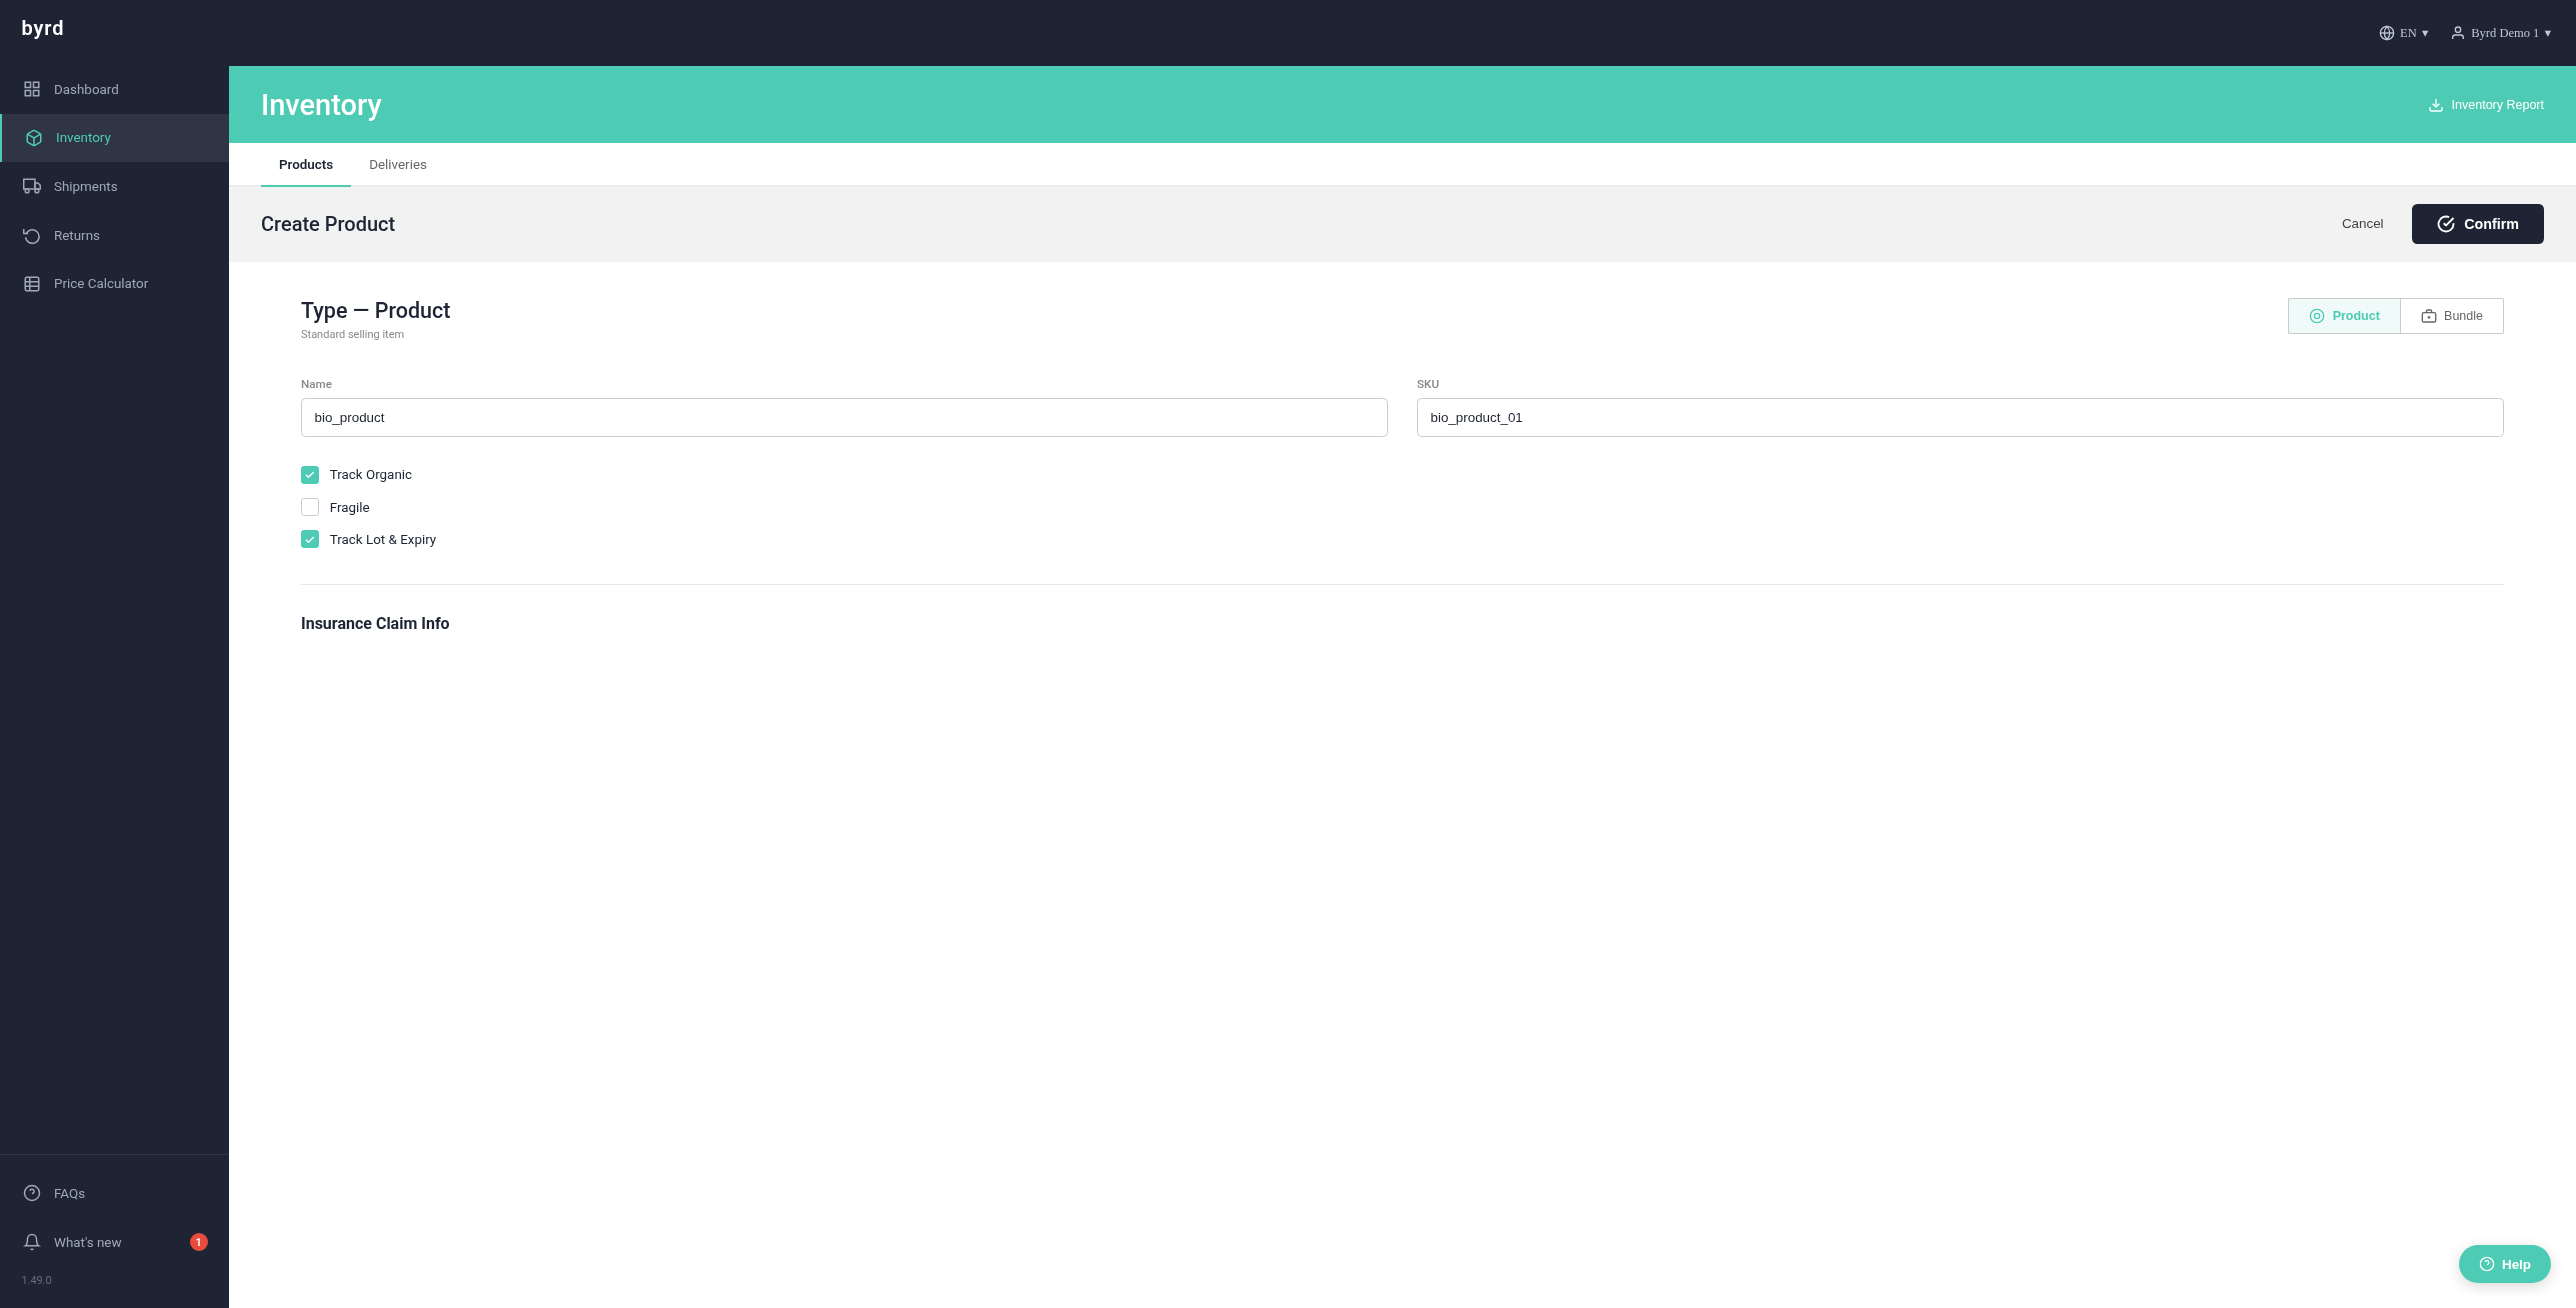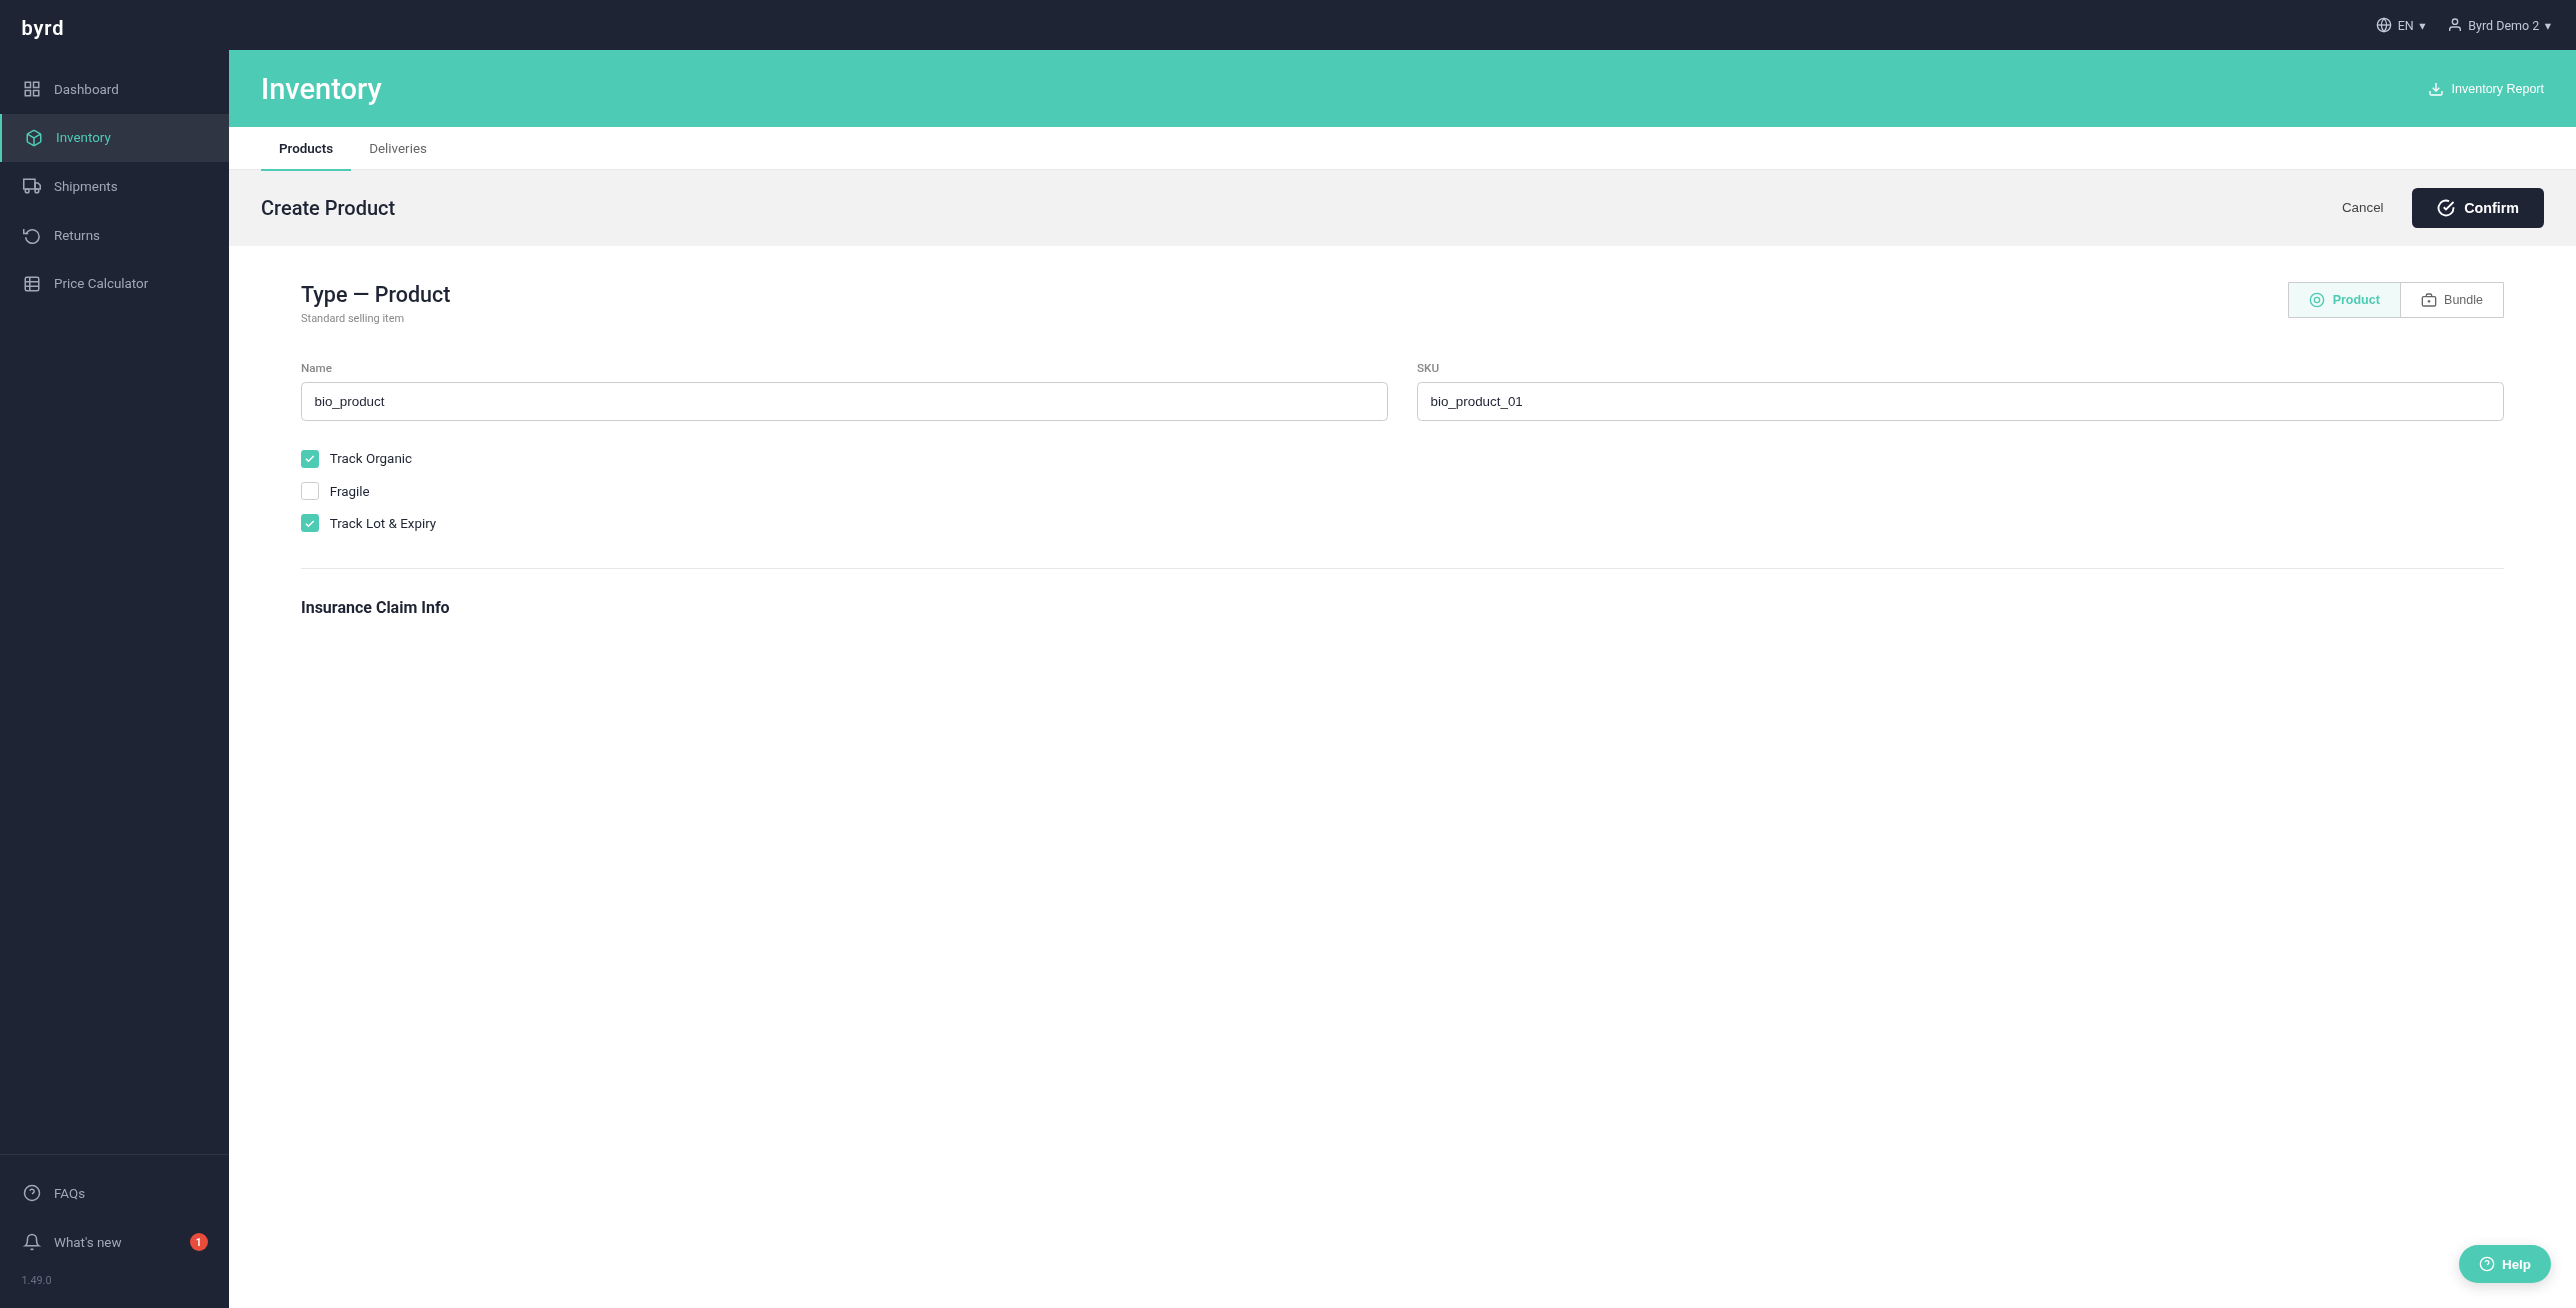--- a/index.html
+++ b/index.html
@@ -76,26 +76,27 @@
     .main-content {
       flex: 1;
       display: flex;
       flex-direction: column;
       overflow: hidden;
     }
 
     
     .topbar {
       background: #1e2433;
-      height: 50px;
+      height: 66px;
       display: flex;
       align-items: center;
       justify-content: flex-end;
       padding: 0 25px;
       gap: 21.5px;
+      font-family: Liberation Serif, serif;
     }
     .topbar-item {
       display: flex;
       align-items: center;
       gap: 5.4px;
       color: #c0c8d8;
       font-size: 12.5px;
       cursor: pointer;
     }
     .topbar-item svg { color: #c0c8d8; }
@@ -433,21 +434,21 @@
         <path d="M12 2a15.3 15.3 0 0 1 4 10 15.3 15.3 0 0 1-4 10 15.3 15.3 0 0 1-4-10 15.3 15.3 0 0 1 4-10z"></path>
       </svg>
       <span>EN</span>
       <span style="color:#c0c8d8;">▾</span>
     </div>
     <div class="topbar-item">
       <svg width="16" height="16" viewBox="0 0 24 24" fill="none" stroke="#c0c8d8" stroke-width="2">
         <path d="M20 21v-2a4 4 0 0 0-4-4H8a4 4 0 0 0-4 4v2"></path>
           <circle cx="12" cy="7" r="4"></circle>
       </svg>
-      <span>Byrd Demo 2</span>
+      <span>Byrd Demo 1</span>
       <span style="color:#c0c8d8;">▾</span>
     </div>
   </div>
 
   <div class="page-header">
     <h1 class="page-title">Inventory</h1>
     <button class="inventory-report-btn">
       <svg width="16" height="16" viewBox="0 0 24 24" fill="none" stroke="#fff" stroke-width="2">
         <path d="M21 15v4a2 2 0 0 1-2 2H5a2 2 0 0 1-2-2v-4"></path>
           <polyline points="7 10 12 15 17 10"></polyline>

